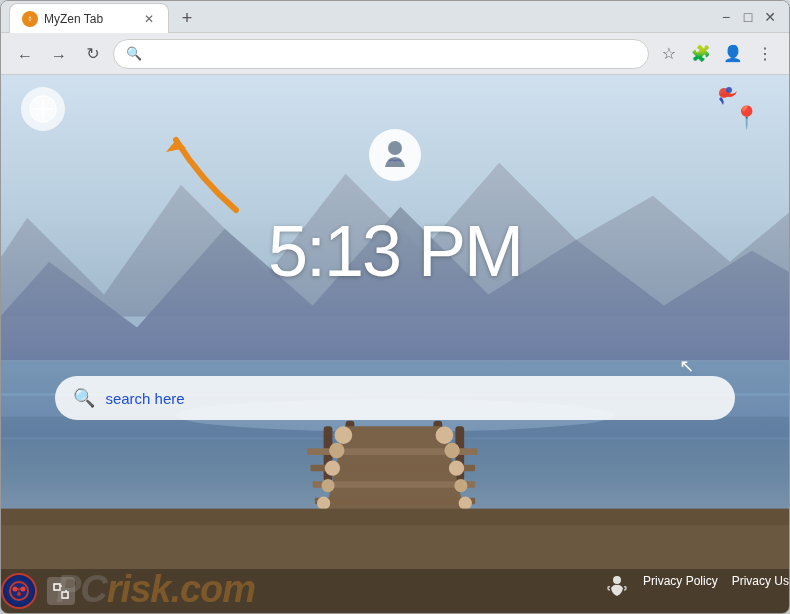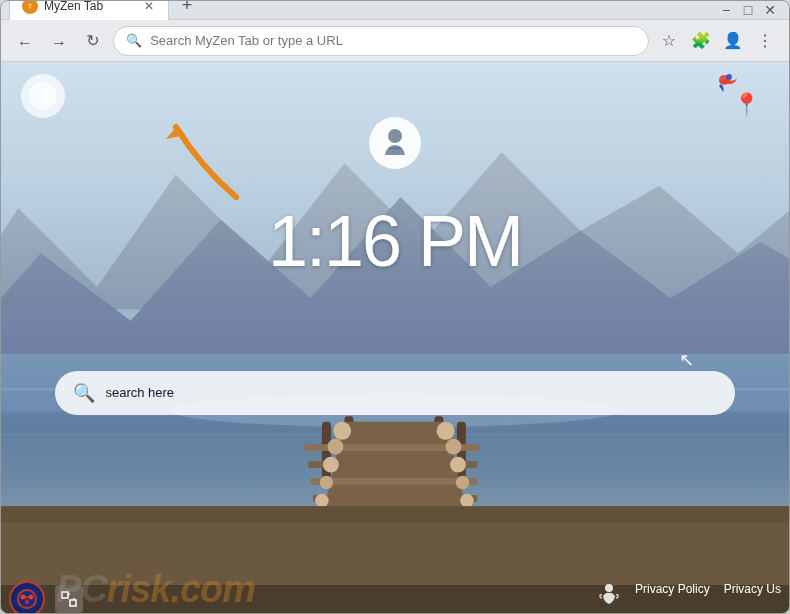--- a/index.html
+++ b/index.html
@@ -13,21 +13,21 @@
       overflow: hidden;
       display: flex;
       flex-direction: column;
       box-shadow: 0 2px 10px rgba(0,0,0,0.3);
       border: 1px solid #999;
     }
 
     
     .title-bar {
       background: #dee3e8;
-      height: 19px;
+      height: 32px;
       display: flex;
       align-items: center;
       padding: 0 8px;
       gap: 0;
       border-bottom: 1px solid #ccc;
     }
     .tab-area {
       display: flex;
       align-items: flex-end;
       height: 100%;
@@ -211,22 +211,22 @@
       border-radius: 22px;
       display: flex; align-items: center;
       padding: 0 18px;
       gap: 10px;
     }
     .page-search-icon {
       font-size: 18px;
       color: #777;
     }
     .page-search-placeholder {
-      font-size: 13px;
-      color: #0f172a;
+      font-size: 15px;
+      color: #1d4ed8;
     }
 
     
     .compass-icon {
       position: absolute;
       top: 12px;
       left: 20px;
       width: 44px;
       height: 44px;
       background: rgba(255,255,255,0.7);
@@ -252,25 +252,25 @@
       width: 80px;
       height: 80px;
       pointer-events: none;
     }
 
     
     .bottom-bar {
       position: absolute;
       bottom: 0;
       left: 0; right: 0;
-      height: 28px;
+      height: 44px;
       background: rgba(0,0,0,0.3);
       display: flex; align-items: center;
       justify-content: space-between;
-      padding: 0 8px;
+      padding: 0 0;
     }
     .bottom-left {
       display: flex; gap: 10px; align-items: center;
     }
     .bottom-right {
       display: flex; gap: 14px; align-items: flex-start;
       margin-left: auto;
     }
     .bottom-link {
       font-size: 12px;
@@ -335,21 +335,20 @@
       <span class="win-ctrl">✕</span>
     </div>
   </div>
 
   <div class="address-bar">
     <span class="nav-btn">←</span>
     <span class="nav-btn">→</span>
     <span class="nav-btn">↻</span>
     <div class="url-bar">
       <span class="url-bar-search-icon">🔍</span>
-      <span class="url-text">Search MyZen Tab or type a URL</span>
     </div>
     <div class="toolbar-icons">
       <span class="toolbar-icon">☆</span>
       <span class="toolbar-icon">🧩</span>
       <span class="toolbar-icon">👤</span>
       <span class="toolbar-icon">⋮</span>
     </div>
   </div>
 
   <div class="content-area">
@@ -474,21 +473,21 @@
     <div class="avatar-icon">
       <svg width="32" height="32" viewBox="0 0 32 32">
         <circle cx="16" cy="9" r="7" fill="#8090a0"></circle>
         <path d="M6 28 Q8 18 16 18 Q24 18 26 28Z" fill="#8090a0"></path>
 
         <path d="M10 22 Q14 20 16 22 Q18 20 22 22" stroke="#6070a0" stroke-width="1.5" fill="none"></path>
       </svg>
     </div>
 
     <div class="time-display">
-      <div class="time-text">1:16 PM</div>
+      <div class="time-text">5:13 PM</div>
     </div>
 
     <div class="page-search">
       <span class="page-search-icon">🔍</span>
       <span class="page-search-placeholder">search here</span>
     </div>
 
     <div class="cursor">↖</div>
 
     <div class="bottom-bar">

